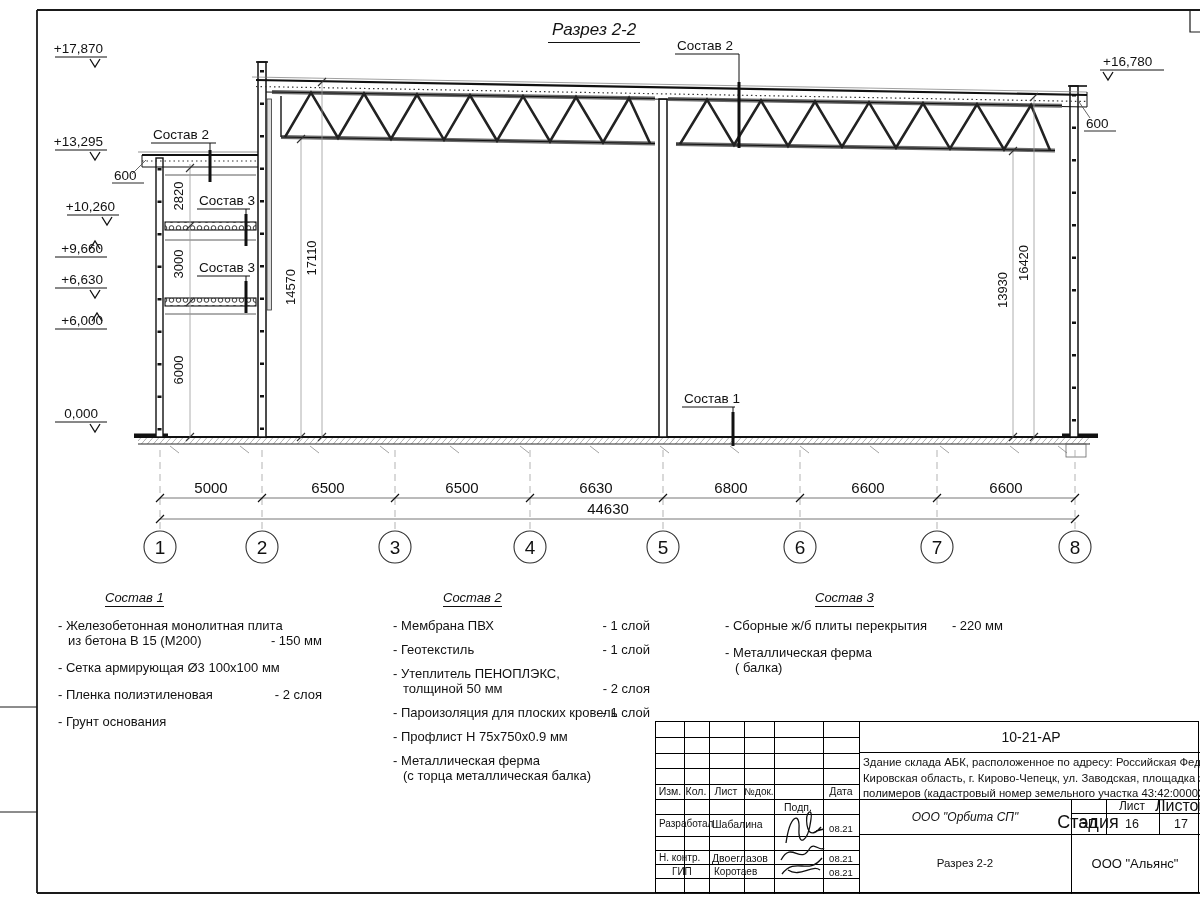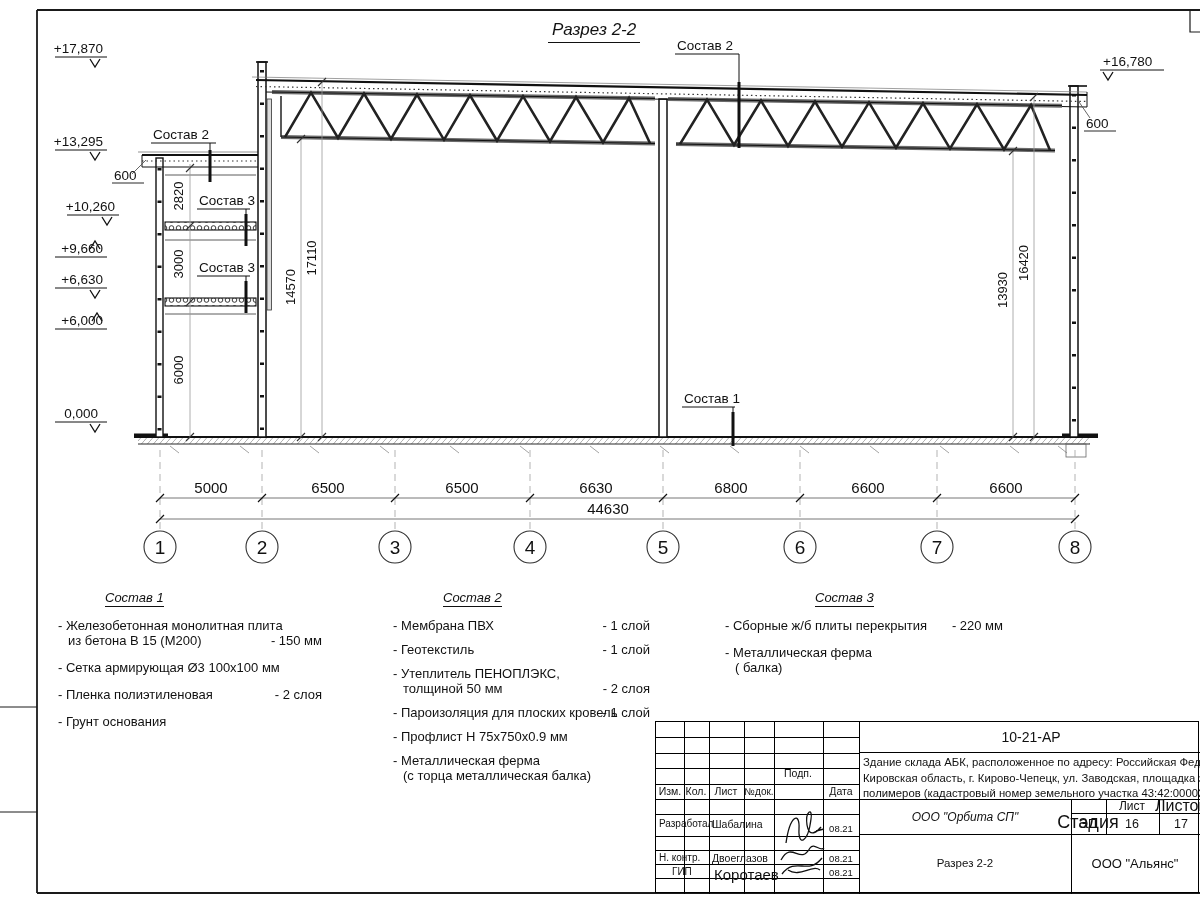--- a/index.html
+++ b/index.html
@@ -380,31 +380,31 @@
 
   <div class="hline" style="left:203px;top:30px;width:341px;"></div>
   <div class="hline" style="left:203px;top:77px;width:341px;border-top-width:1.4px;"></div>
   <div class="hline" style="left:415px;top:91px;width:129px;"></div>
   <div class="hline" style="left:203px;top:112px;width:341px;"></div>
 
   <div class="tb-txt ctr" style="left:14px;top:69px;">Изм.</div>
   <div class="tb-txt ctr" style="left:40px;top:69px;">Кол.</div>
   <div class="tb-txt ctr" style="left:70px;top:69px;">Лист</div>
   <div class="tb-txt ctr" style="left:103px;top:69px;font-size:10px;">№док.</div>
-  <div class="tb-txt ctr" style="left:142px;top:51px;">Подп.</div>
+  <div class="tb-txt ctr" style="left:142px;top:85px;">Подп.</div>
   <div class="tb-txt ctr" style="left:185px;top:69px;">Дата</div>
 
   <div class="tb-txt" style="left:3px;top:96px;font-size:10px;">Разработал</div>
   <div class="tb-txt" style="left:56px;top:96px;font-size:10.5px;">Шабалина</div>
   <div class="tb-txt ctr" style="left:185px;top:106px;font-size:9.5px;">08.21</div>
   <div class="tb-txt" style="left:3px;top:130px;font-size:10px;">Н. контр.</div>
   <div class="tb-txt" style="left:56px;top:130px;font-size:10.5px;">Двоеглазов</div>
   <div class="tb-txt ctr" style="left:185px;top:136px;font-size:9.5px;">08.21</div>
   <div class="tb-txt" style="left:16px;top:144px;font-size:10px;">ГИП</div>
-  <div class="tb-txt" style="left:58px;top:144px;font-size:15px;">Коротаев</div>
+  <div class="tb-txt" style="left:58px;top:144px;font-size:10px;">Коротаев</div>
   <div class="tb-txt ctr" style="left:185px;top:150px;font-size:9.5px;">08.21</div>
 
   <svg class="sig-svg" style="left:124px;top:85px;" width="44" height="44">
     <path d="M6,36 C10,8 20,4 19,22 C18,40 28,36 31,12 C33,0 25,4 27,18 C29,32 38,24 41,20 M36,24 L44,22" fill="none" stroke="#111" stroke-width="1.3"></path>
   </svg>
   <svg class="sig-svg" style="left:122px;top:122px;" width="48" height="36">
     <path d="M3,16 C14,-4 22,22 32,4 C36,-2 42,8 46,4 M4,30 C18,12 30,32 44,14 M10,26 C22,34 34,20 42,26" fill="none" stroke="#111" stroke-width="1.3"></path>
   </svg>
 
   <div class="tb-txt ctr" style="left:375px;top:15px;font-size:14px;">10-21-АР</div>

